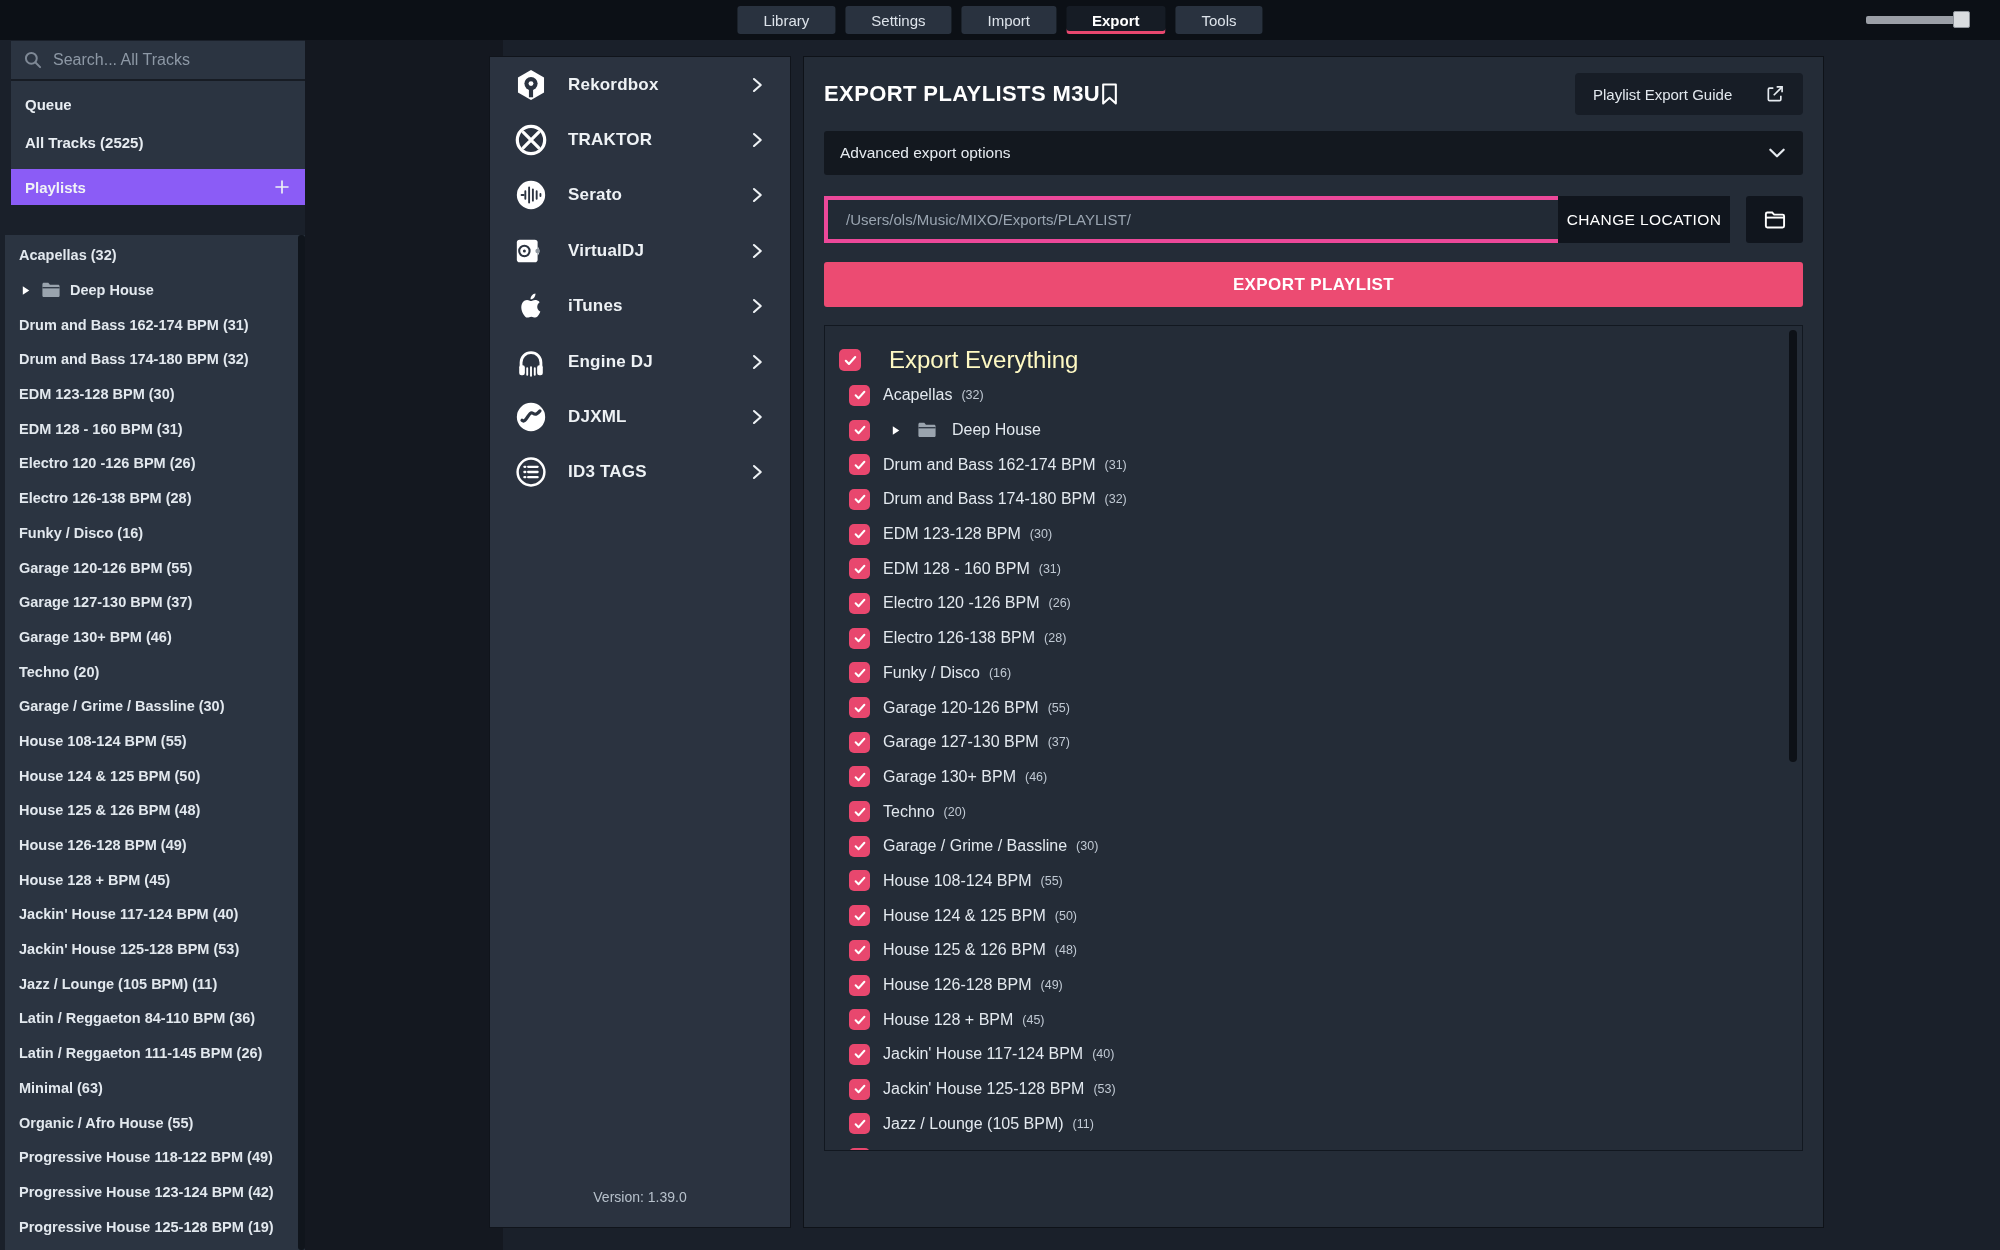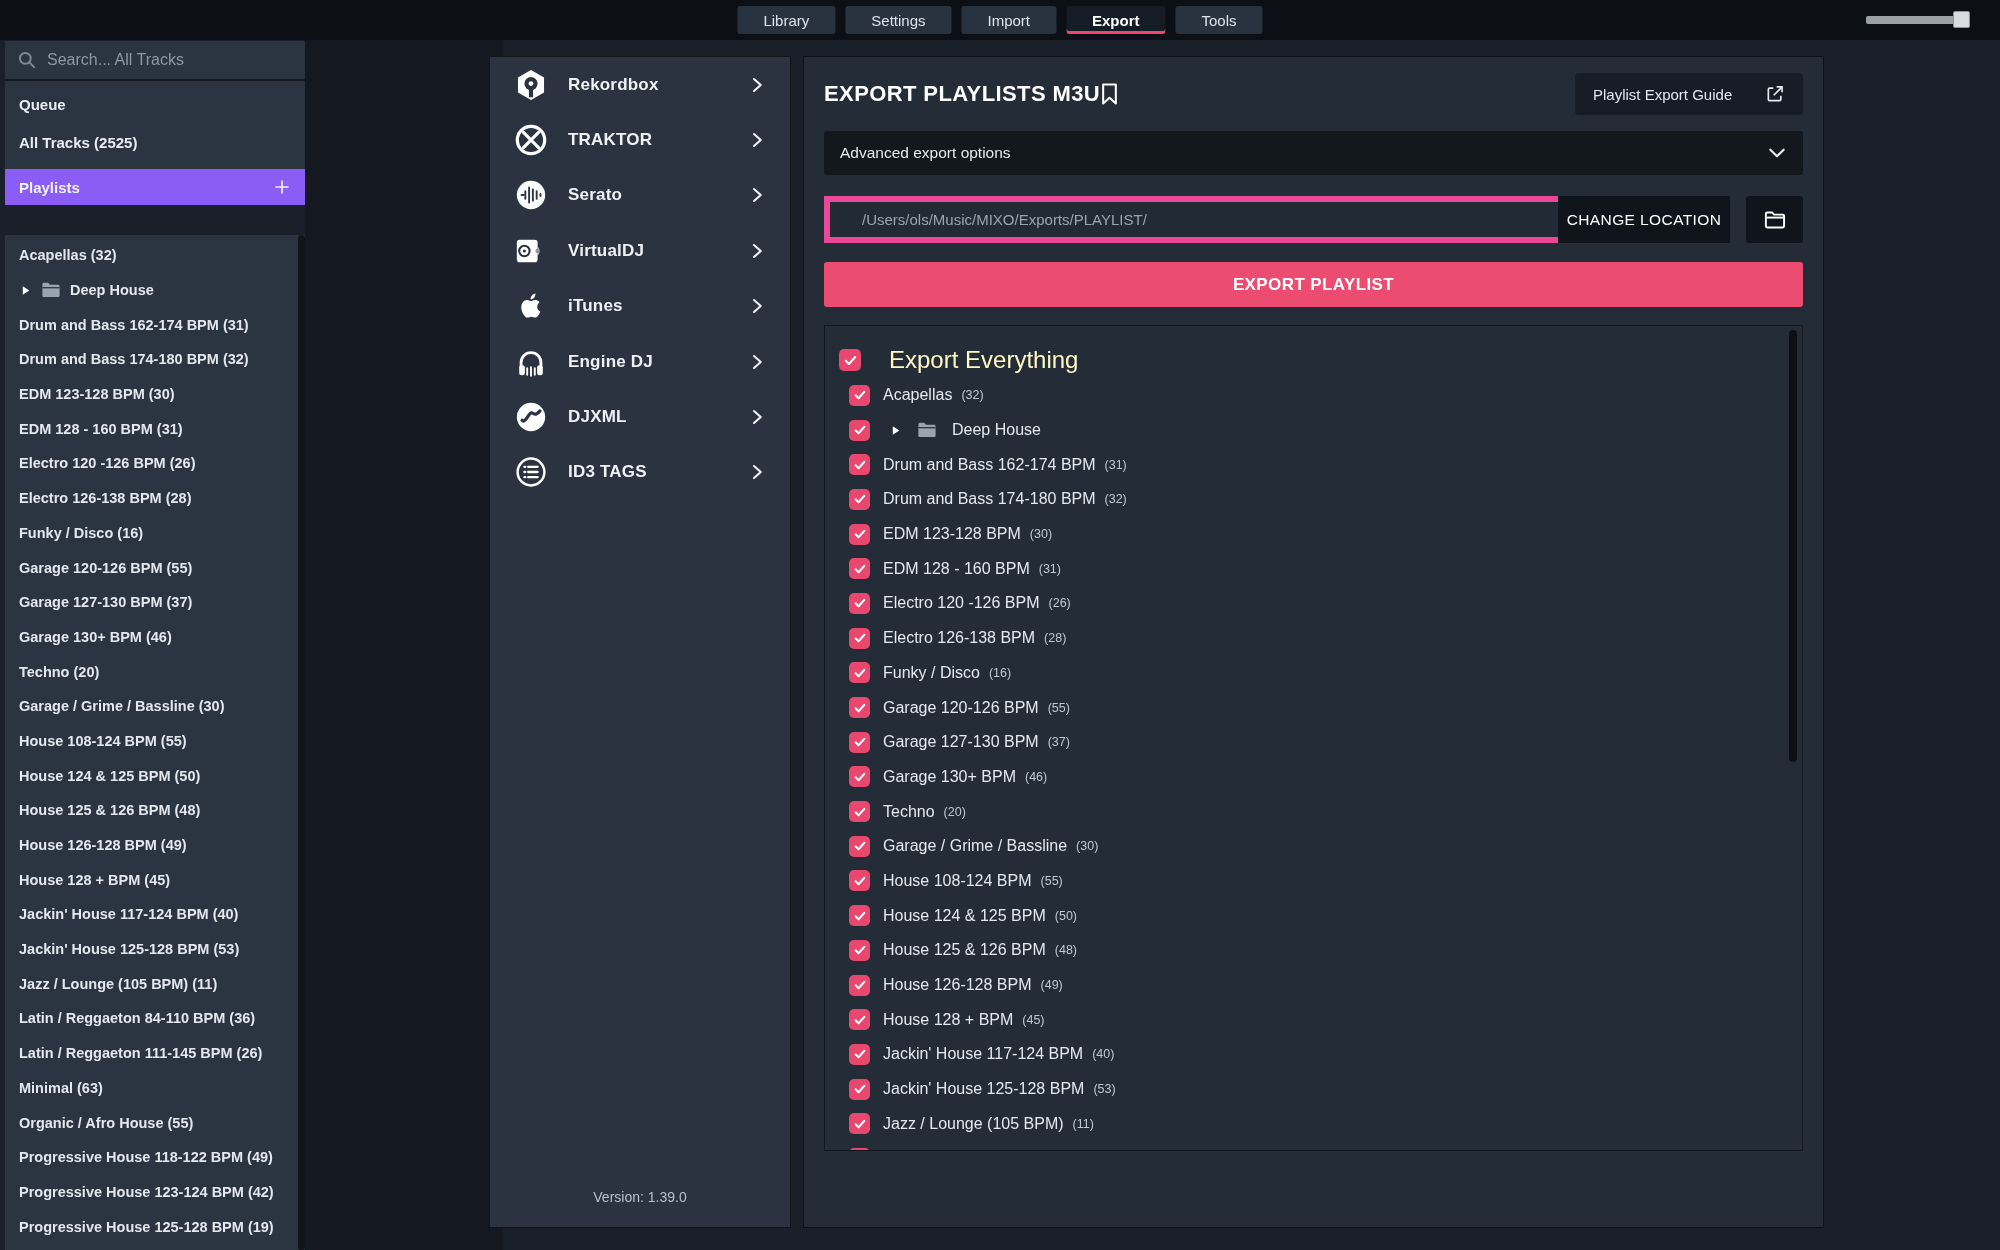--- a/index.html
+++ b/index.html
@@ -17,21 +17,21 @@
     height:28px; padding:0 26px; background:#29323f; color:#dde3ea;
     font-size:15px; border-radius:3px; display:flex; align-items:center; cursor:pointer;
     white-space:nowrap;
   }
   .nav-btn.active { background:#161c25; color:#ffffff; font-weight:bold; box-shadow:inset 0 -3px 0 #e8476e; }
   .zoom-slider { position:absolute; right:42px; top:16px; width:92px; height:8px; background:#9b9fa6; border-radius:2px; }
   .zoom-thumb { position:absolute; right:-12px; top:-5px; width:17px; height:17px; background:#d9dcdf; border:1px solid #8e939a; border-radius:2px; }
   
   .col-gap { position:absolute; left:305px; top:40px; width:198px; height:1210px; background:#141820; }
   
-  .sidebar { position:absolute; left:5px; top:41px; width:300px; height:1209px; }
+  .sidebar { position:absolute; left:5px; top:41px; width:300px; height:1209px;padding-left:6px; }
   .search-row {
     height:40px; background:#2b3441; display:flex; align-items:center; gap:10px;
     padding:0 12px; border-bottom:2px solid #171c24;
   }
   .search-row input {
     background:transparent; border:none; outline:none; flex:1;
     font-family:"Liberation Sans", sans-serif; font-size:16px; color:#cdd5dd;
   }
   .search-row input::placeholder { color:#8d98a5; }
   .lib-section { background:#2b3441; padding:4px 0 8px; }
@@ -62,22 +62,22 @@
     color:#e2e8ee; font-size:15px;
   }
   .advanced-bar {
     margin:16px 20px 16px; height:44px; background:#13181f; border-radius:3px; cursor:pointer;
     display:flex; align-items:center; justify-content:space-between; padding:0 16px;
     color:#e6ebf0; font-size:15.5px;
   }
   .path-row { margin:21px 20px 0; height:47px; position:relative; }
   .path-input {
     position:absolute; left:0; top:0; right:73px; height:47px;
-    background:#222a35; border:6px solid #ec4899; color:#9aa5b1; font-size:15px;
-    padding:0 32px; font-family:"Liberation Sans", sans-serif; outline:none;
+    background:#222a35; border:4px solid #ec4899; color:#9aa5b1; font-size:15px;
+    padding:0 18px; font-family:"Liberation Sans", sans-serif; outline:none;
   }
   .change-btn {
     position:absolute; right:73px; top:0; width:172px; height:47px; background:#10151d;
     color:#fff; font-size:15.5px; display:flex; align-items:center; justify-content:center;
     letter-spacing:0.4px; cursor:pointer;
   }
   .folder-btn {
     position:absolute; right:0; top:0; width:57px; height:47px; background:#10151d;
     display:flex; align-items:center; justify-content:center; border-radius:3px; cursor:pointer;
   }

